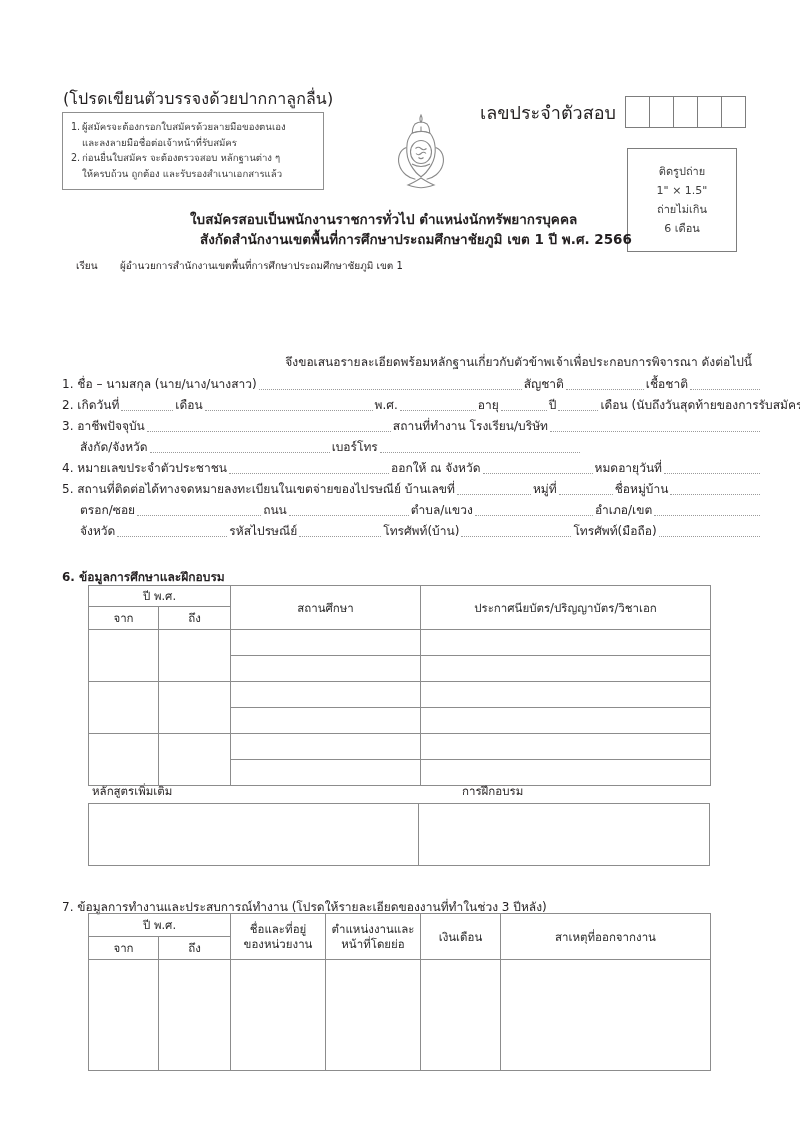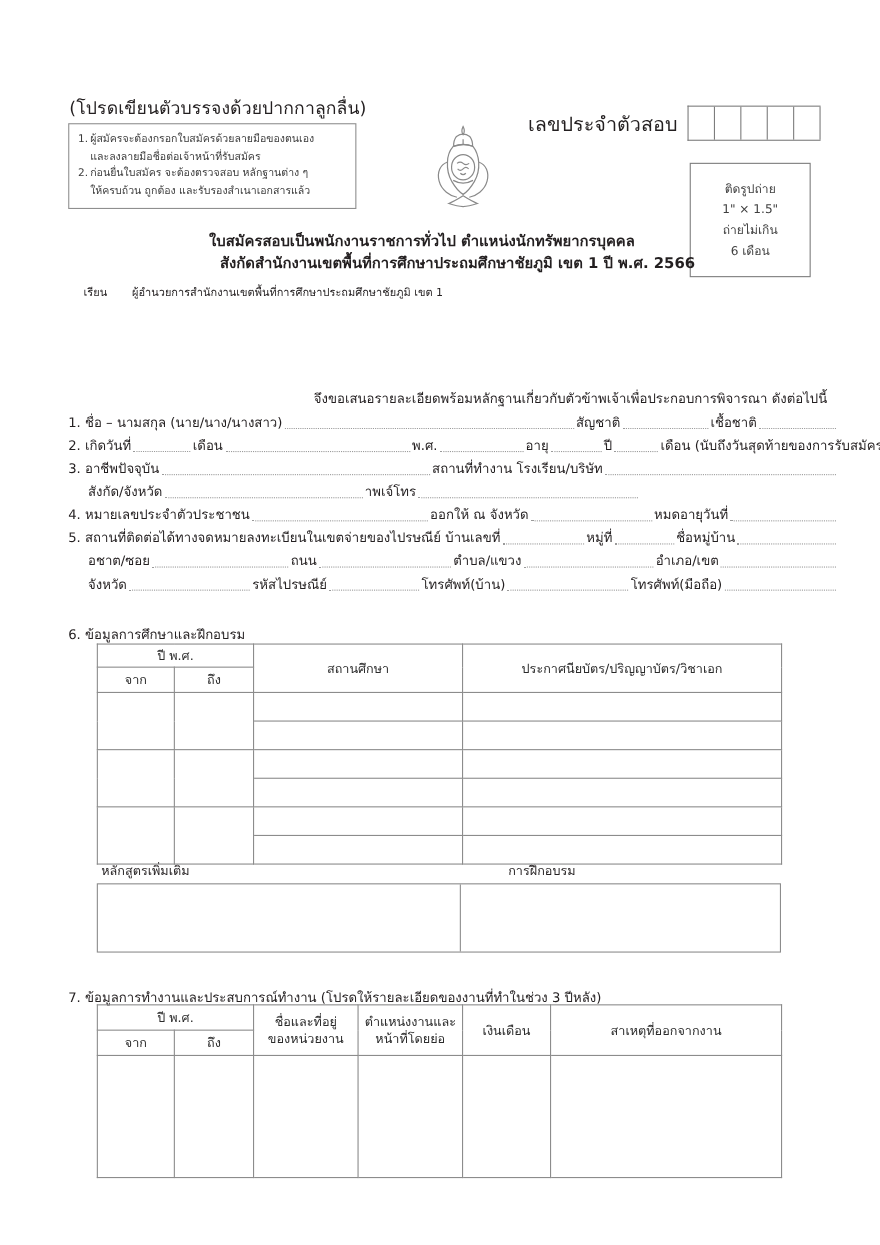--- a/index.html
+++ b/index.html
@@ -110,21 +110,21 @@
     font-size: 12px;
   }
   .fline {
     display: flex;
     align-items: flex-end;
     height: 21px;
   }
   .fline.sub { padding-left: 18px; }
 
   
-  .sec6 { left: 62px; top: 567px; font-size: 12px; }
+  .sec6 { left: 62px; top: 567px; font-size: 12px; font-weight: bold; }
   .sec7 { left: 62px; top: 897px; font-size: 12px; }
 
   
   table.form-tbl {
     border-collapse: collapse;
     table-layout: fixed;
     font-size: 11.5px;
     color: #2b2b2b;
   }
   table.form-tbl td, table.form-tbl th {
@@ -257,21 +257,21 @@
 
     <div class="fline">
       <span class="lbl"><span>3.</span>&nbsp;<span>อาชีพปัจจุบัน</span></span>
       <span class="dots"></span>
       <span class="lbl">สถานที่ทำงาน โรงเรียน/บริษัท</span>
       <span class="dots" style="flex:0 0 210px"></span>
     </div>
     <div class="fline sub">
       <span class="lbl">สังกัด/จังหวัด</span>
       <span class="dots" style="flex:0 0 180px"></span>
-      <span class="lbl">าพเจ์โทร</span>
+      <span class="lbl">เบอร์โทร</span>
       <span class="dots" style="flex:0 0 200px"></span>
       <span style="flex:1 1 auto"></span>
     </div>
 
     <div class="fline">
       <span class="lbl"><span>4.</span>&nbsp;<span>หมายเลขประจำตัวประชาชน</span></span>
       <span class="dots"></span>
       <span class="lbl">ออกให้ ณ จังหวัด</span>
       <span class="dots" style="flex:0 0 110px"></span>
       <span class="lbl">หมดอายุวันที่</span>
@@ -280,21 +280,21 @@
 
     <div class="fline">
       <span class="lbl"><span>5.</span>&nbsp;<span>สถานที่ติดต่อได้ทางจดหมายลงทะเบียนในเขตจ่ายของไปรษณีย์  บ้านเลขที่</span></span>
       <span class="dots" style="flex:0 0 74px"></span>
       <span class="lbl">หมู่ที่</span>
       <span class="dots" style="flex:0 0 54px"></span>
       <span class="lbl">ชื่อหมู่บ้าน</span>
       <span class="dots"></span>
     </div>
     <div class="fline sub">
-      <span class="lbl">อชาต/ซอย</span>
+      <span class="lbl">ตรอก/ซอย</span>
       <span class="dots" style="flex:0 0 124px"></span>
       <span class="lbl">ถนน</span>
       <span class="dots" style="flex:0 0 120px"></span>
       <span class="lbl">ตำบล/แขวง</span>
       <span class="dots" style="flex:0 0 118px"></span>
       <span class="lbl">อำเภอ/เขต</span>
       <span class="dots"></span>
     </div>
     <div class="fline sub">
       <span class="lbl">จังหวัด</span>

